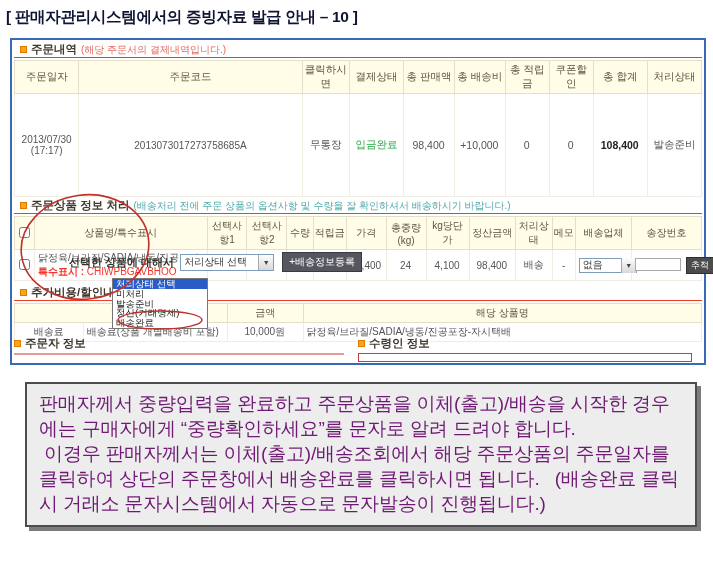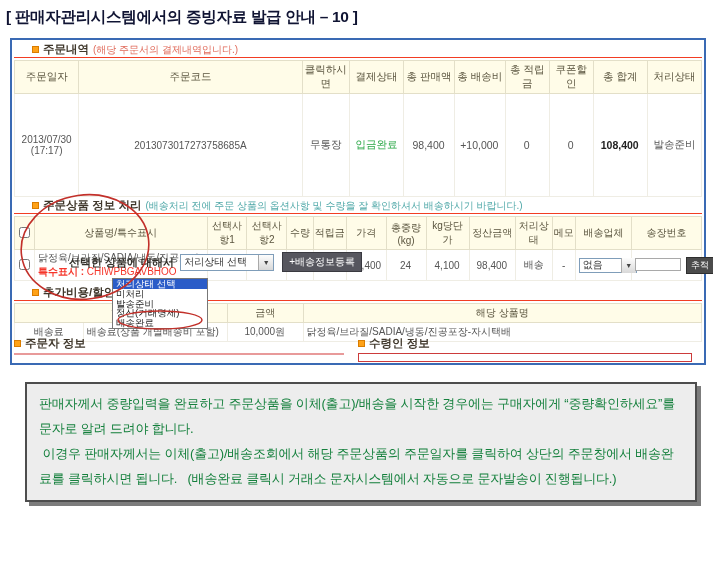--- a/index.html
+++ b/index.html
@@ -3,21 +3,21 @@
 <meta charset="utf-8">
 <style>
   * { margin:0; padding:0; box-sizing:border-box; }
   html,body { width:713px; height:563px; background:#fff; font-family:"Liberation Sans","DejaVu Sans",sans-serif; }
   .page { position:relative; width:713px; height:563px; background:#fff; overflow:hidden; }
 
   .title { position:absolute; top:7px; left:6px; font-size:15.5px; font-weight:bold; color:#101433; letter-spacing:-0.3px; }
 
   .panel { position:absolute; top:38px; left:10px; width:696px; height:327px; background:#fff; border:2px solid #3A6AB4; }
 
-  .sec-header { position:absolute; left:20px; height:13px; display:flex; align-items:center; gap:4px; white-space:nowrap; }
+  .sec-header { position:absolute; left:8px; height:13px; display:flex; align-items:center; gap:4px; white-space:nowrap; }
   .bullet { width:7px; height:7px; background:#FFA217; border:1px solid #D97C00; display:inline-block; flex:none; }
   .sec-title { font-size:11.5px; font-weight:bold; color:#3F372B; }
   .sec-sub-red { font-size:10px; color:#E06A5A; }
   .sec-sub-teal { font-size:10px; color:#4FA8A8; }
   .rule { position:absolute; left:2px; right:2px; height:0; border-top:1px solid #F23D23; }
 
   table { border-collapse:collapse; table-layout:fixed; width:688px; font-size:10.5px; color:#555; }
   .tbl { position:absolute; left:2px; }
   th { background:#FFFCE8; border:1px solid #E3DFC8; font-weight:normal; color:#5A543E; padding:2px 1px; }
   td { border:1px solid #EFEDE4; background:#fff; padding:1px 3px; text-align:center; }
@@ -46,21 +46,21 @@
   .droplist { position:absolute; width:96px; background:#fff; border:1px solid #777; z-index:40; }
   .droplist .item { font-size:9.5px; height:9.8px; line-height:9.8px; padding:0 3px; color:#222; white-space:nowrap; cursor:pointer; }
   .droplist .item.sel { background:#2A5CC8; color:#fff; }
 
   .bottom-cols { position:absolute; left:2px; right:2px; display:flex; }
   .bcol { flex:1; position:relative; }
   .orderer-rule { border-top:2px solid #E89A9A; margin-top:3px; width:96%; }
   .receiver-box { border:1px solid #CC3B3B; height:9px; margin-top:3px; width:97%; }
 
   .notebox { position:absolute; top:382px; left:25px; width:672px; background:#EDEDED; border:2px solid #4D4D4D; box-shadow:4px 4px 0 rgba(80,80,80,0.75); padding:7px 12px 9px 12px; }
-  .notebox p { font-size:13px; line-height:25px; color:#15803d; white-space:pre-wrap; letter-spacing:-0.2px; }
+  .notebox p { font-size:19px; line-height:25px; color:#701a75; white-space:pre-wrap; letter-spacing:-0.2px; }
 
   .annot { position:absolute; top:0; left:0; width:713px; height:563px; pointer-events:none; z-index:60; }
 </style>
 </head>
 <body>
 
 <div class="page">
 
   <div class="title">[ 판매자관리시스템에서의  증빙자료 발급 안내 – 10 ]</div>
 

